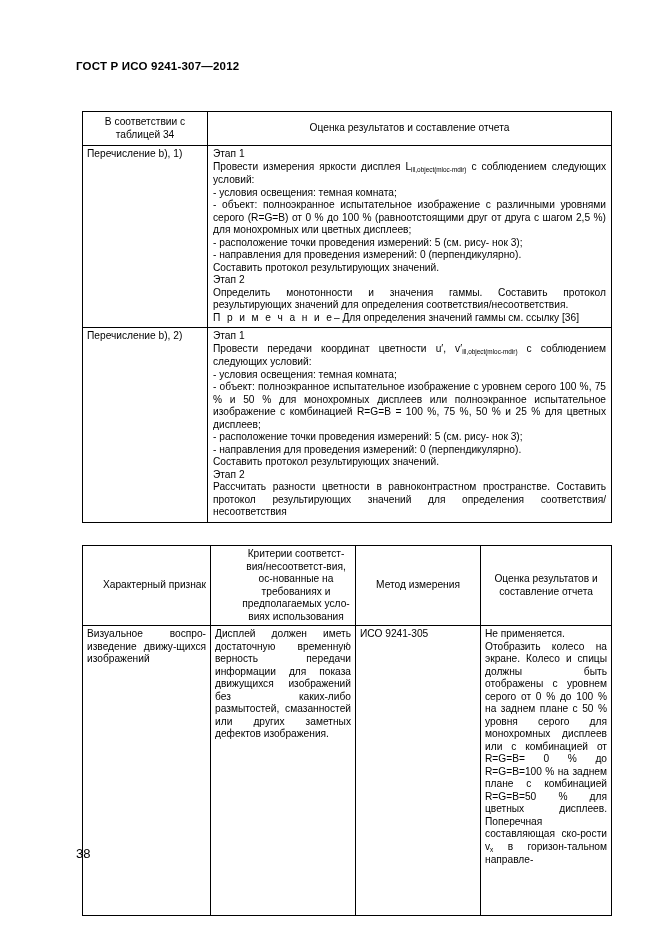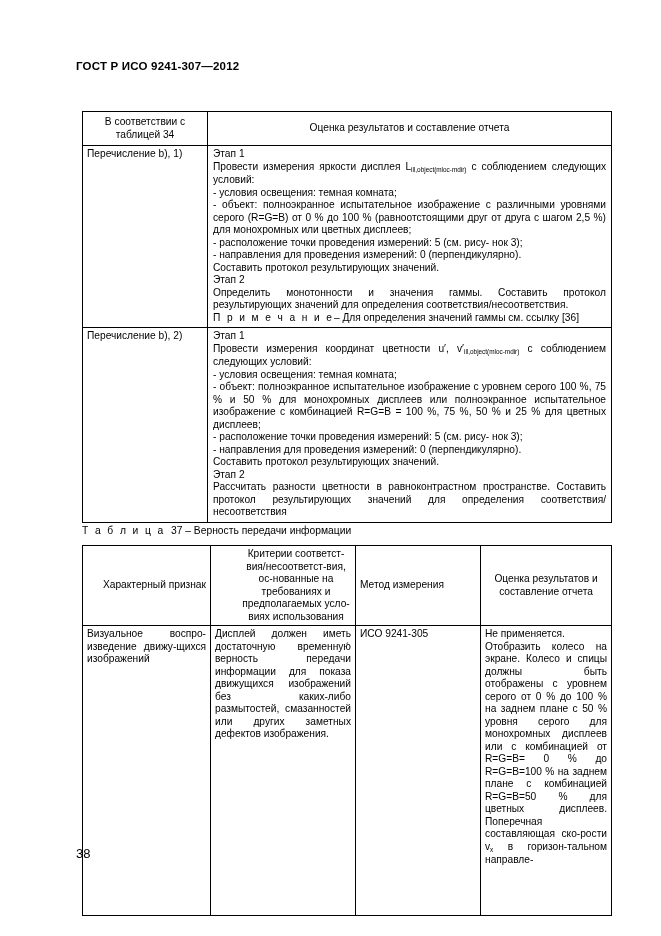--- a/index.html
+++ b/index.html
@@ -148,49 +148,46 @@
           <span class="line">Этап 2</span>
           <span class="line j">Определить монотонности и значения гаммы. Составить протокол результирующих значений для определения соответствия/несоответствия.</span>
           <span class="line"><span class="note-spaced">П р и м е ч а н и е</span><span>–   Для определения значений гаммы см. ссылку [36]</span></span>
         </td>
       </tr>
 
       <tr>
         <td>Перечисление b), 2)</td>
         <td class="body-cell">
           <span class="line">Этап 1</span>
-          <span class="line j"><span>Провести измерения координат цветности u′, v′</span><sub>ill,object(mloc-mdir)</sub><span> с соблюдением следующих условий:</span></span>
+          <span class="line j"><span>Провести передачи координат цветности u′, v′</span><sub>ill,object(mloc-mdir)</sub><span> с соблюдением следующих условий:</span></span>
           <span class="line">- условия освещения: темная комната;</span>
           <span class="line j">- объект: полноэкранное испытательное изображение с уровнем серого 100 %, 75 % и 50 % для монохромных дисплеев или полноэкранное испытательное изображение с комбинацией R=G=B = 100 %, 75 %, 50 % и 25 % для цветных дисплеев;</span>
           <span class="line">- расположение точки проведения измерений: 5 (см. рису-    нок 3);</span>
           <span class="line">- направления для проведения измерений: 0 (перпендикулярно).</span>
           <span class="line">Составить протокол результирующих значений.</span>
           <span class="line">Этап 2</span>
           <span class="line j">Рассчитать разности цветности в равноконтрастном пространстве. Составить протокол результирующих значений для определения соответствия/несоответствия</span>
         </td>
       </tr>
     </tbody>
   </table>
 
-  <div class="tbl-caption" id="caption37">
-    <span class="spaced">Т а б л и ц а</span>&nbsp;&nbsp;<span>37</span>&nbsp;<span>– Верность передачи информации</span>
-  </div>
 
   <table class="grid" id="table37">
     <colgroup>
         <col class="h1">
         <col class="h2">
         <col class="h3">
         <col class="h4">
       </colgroup>
     <thead>
       <tr>
         <td style="text-align:right;vertical-align:middle;">Характерный признак</td>
         <td style="text-align:center;vertical-align:middle;padding-left:30px;">Критерии соответст-вия/несоответст-вия, ос-нованные на требованиях и предполагаемых усло-виях использования</td>
-        <td style="text-align:left;vertical-align:middle;">Метод измерения</td>
+        <td style="text-align:center;vertical-align:middle;">Метод измерения</td>
         <td style="text-align:center;vertical-align:middle;">Оценка результатов и составление отчета</td>
       </tr>
     </thead>
     <tbody>
       <tr>
         <td class="just">Визуальное воспро-изведение движу-щихся изображений</td>
         <td class="just">Дисплей должен иметь достаточную временную́ верность передачи информации для показа движущихся изображений без каких-либо размытостей, смазанностей или других заметных дефектов изображения.</td>
         <td>ИСО 9241-305</td>
         <td>
           <span class="line">Не применяется.</span>

